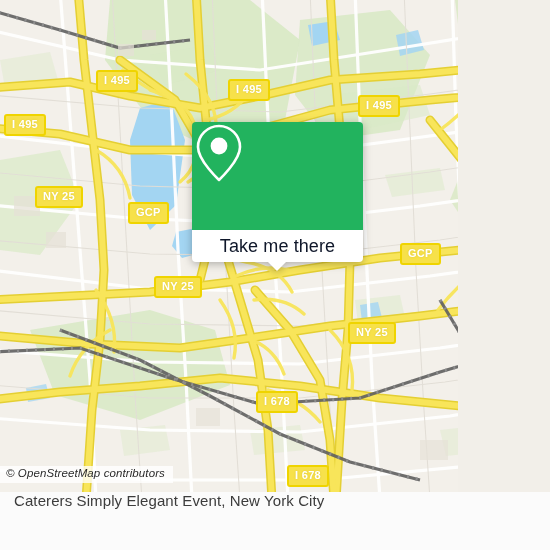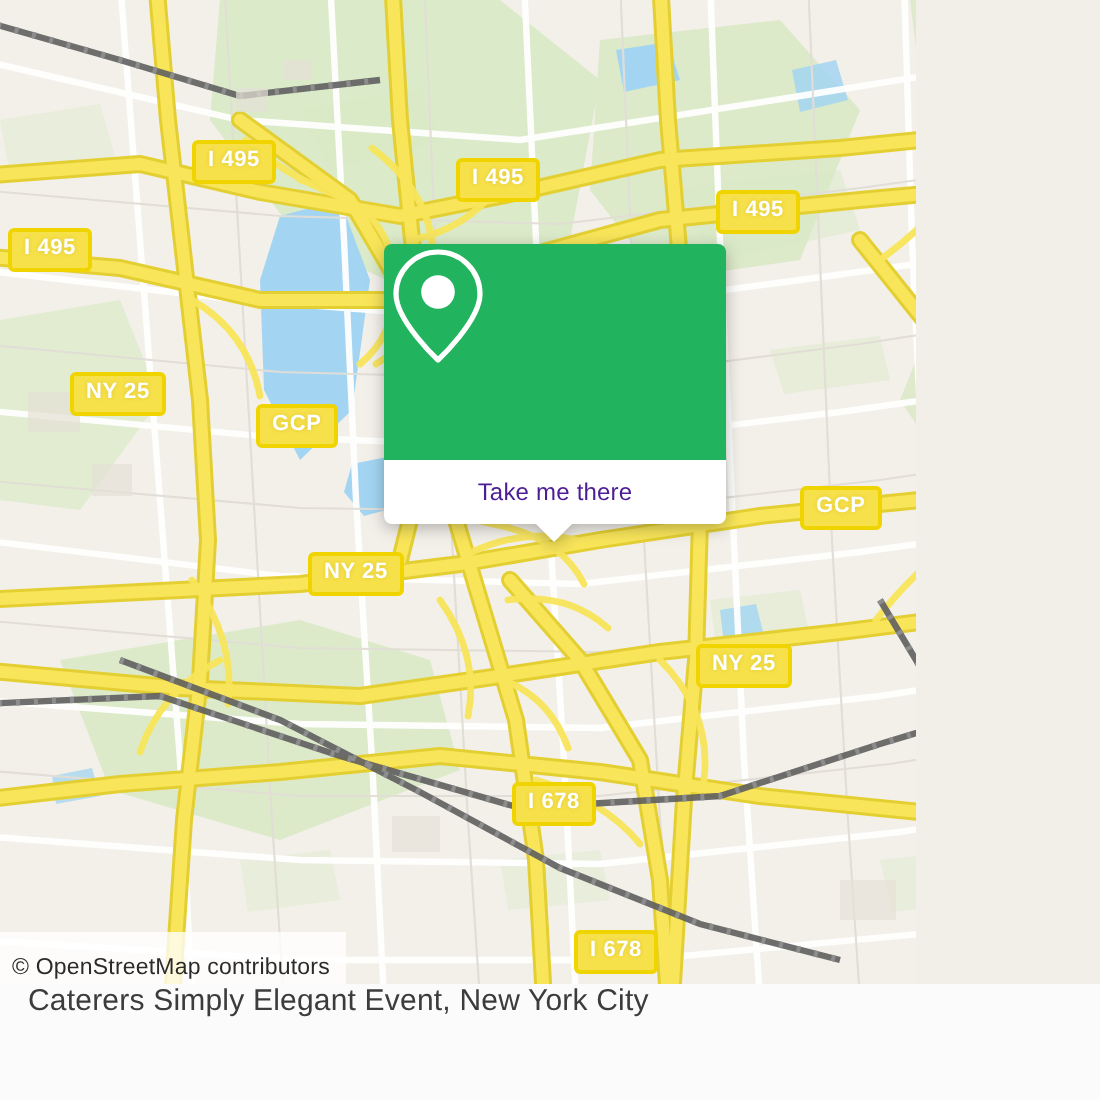--- a/index.html
+++ b/index.html
@@ -40,41 +40,42 @@
     background:#22b35e;
     border-radius:4px 4px 0 0;
     height:108px;
     display:flex;align-items:center;justify-content:center;
   }
   #popup-action{
     background:#ffffff;
     border-radius:0 0 4px 4px;
     height:32px;
     display:flex;align-items:center;justify-content:center;
-    font-size:12px;
-    color:#4c1d95;
+    font-size:18px;
+    color:#0f172a;
     letter-spacing:.1px;
   }
   #popup-tail{
     position:absolute;left:76px;top:140px;
     width:0;height:0;
     border-left:9px solid transparent;
     border-right:9px solid transparent;
     border-top:9px solid #ffffff;
   }
 
   
   #attribution{
     position:absolute;left:0;top:466px;
     background:rgba(255,255,255,.78);
     color:#2b2b2b;
     font-size:11.5px;
-    padding:12px 8px 4px 6px;
+    padding:1px 8px 4px 6px;
     letter-spacing:.1px;
     white-space:nowrap;
+    font-style:italic;
   }
 
   
   #footer{
     position:absolute;left:0;top:492px;width:550px;height:58px;
     background:rgba(252,252,252,.93);
     display:flex;align-items:flex-start;
     box-sizing:border-box;
     padding:0 14px 0 14px;
     overflow:hidden;

